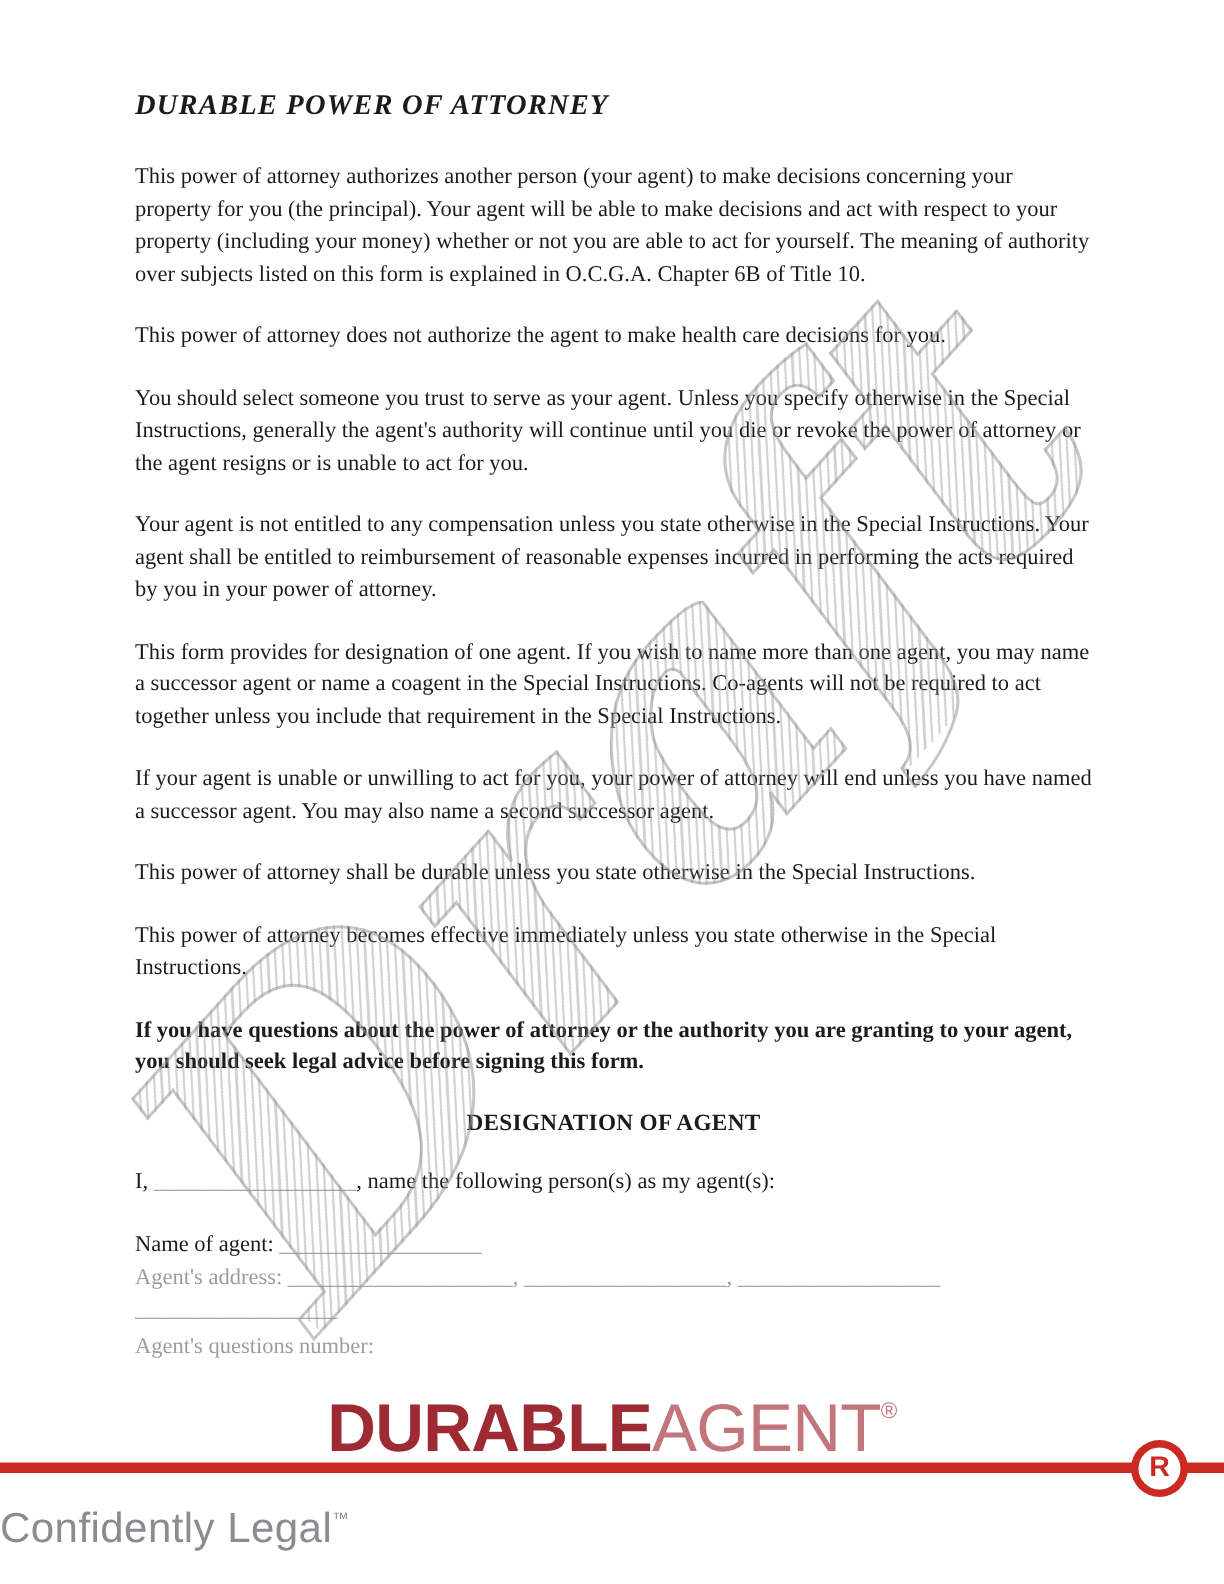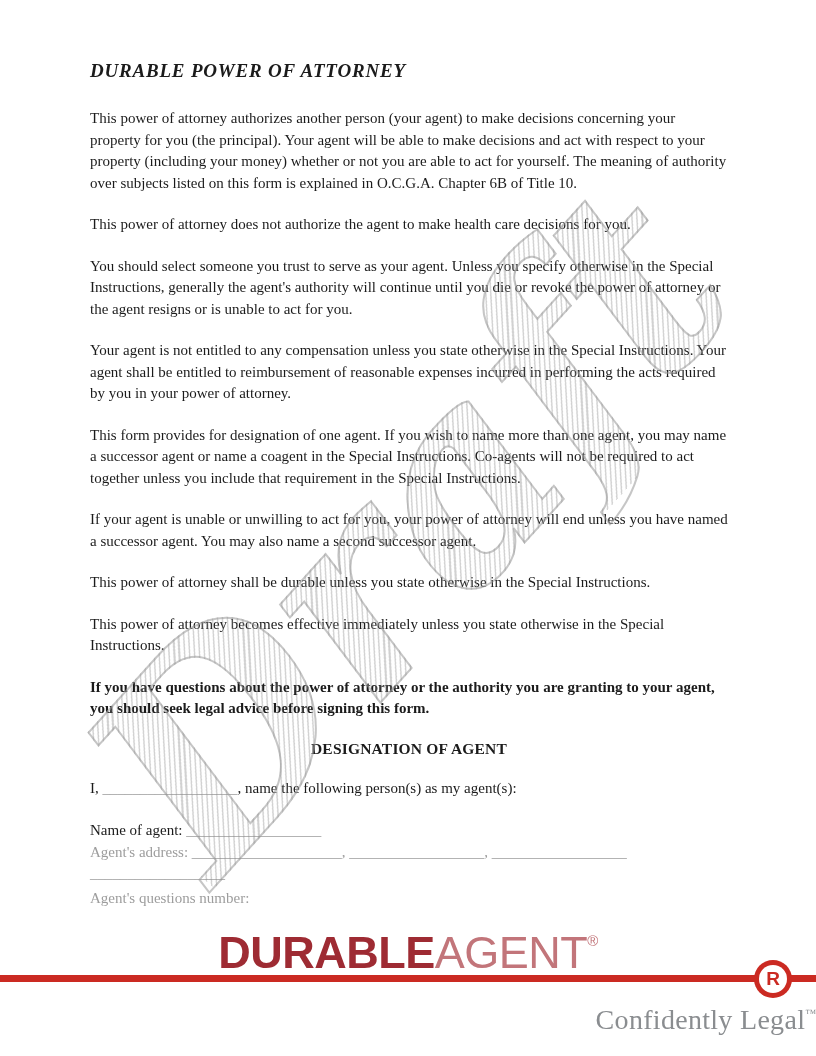--- a/index.html
+++ b/index.html
@@ -95,22 +95,22 @@
     width:28px; height:28px; border-radius:50%;
     background:#fff;
     display:flex; align-items:center; justify-content:center;
     font-family:"Liberation Sans","DejaVu Sans",sans-serif;
     font-weight:700; font-size:19px;
     color:var(--brand-red, #cb2a22);
   }
 
   .tagline {
     position:absolute; top:76px; left:0; right:0;
-    text-align:right;
-    font-family:Liberation Serif, serif;
+    text-align:left;
+    font-family:Liberation Sans, sans-serif;
     font-size:28px; line-height:34px;
     color:var(--tagline-gray, #8a8d90);
     letter-spacing:.3px;
   }
   .tagline .tm { font-size:11px; vertical-align:12px; letter-spacing:0; }
 </style>
 </head>
 <body>
 
 <div class="page">

